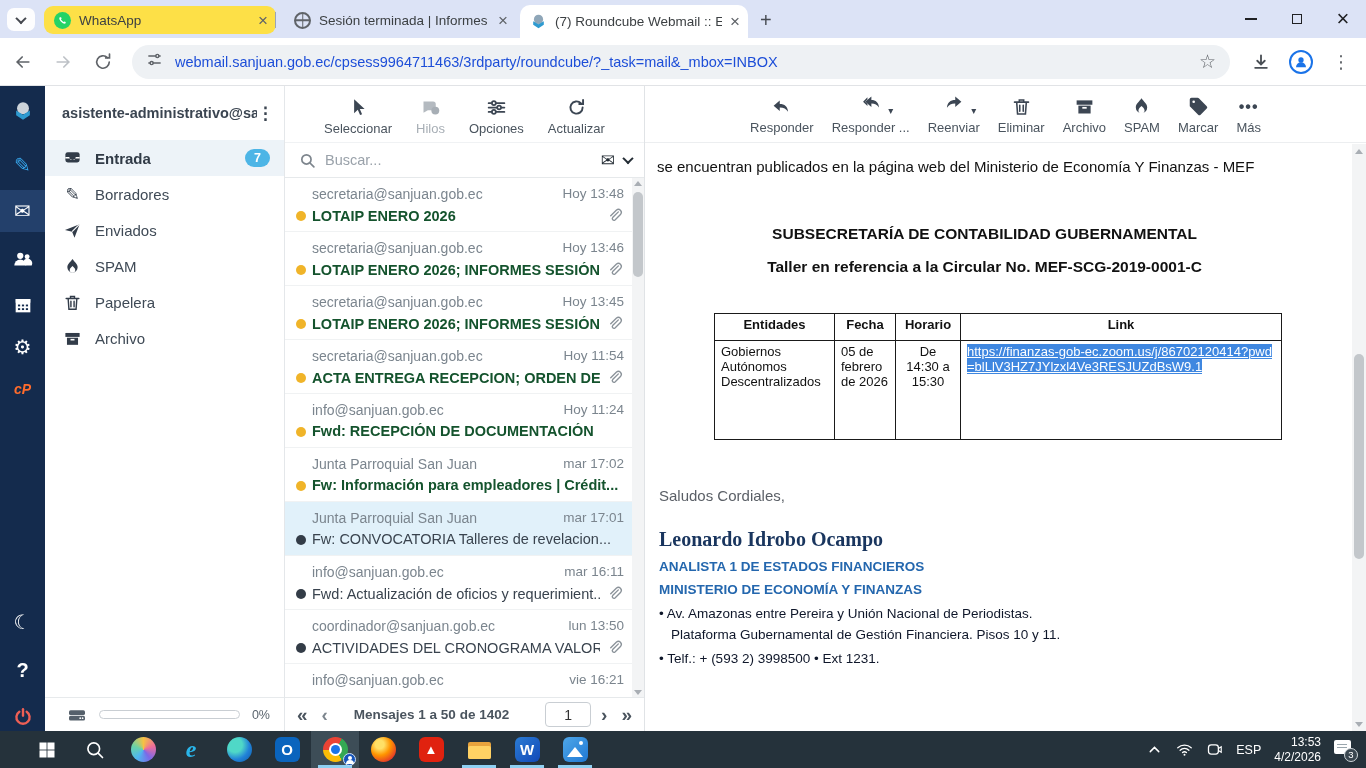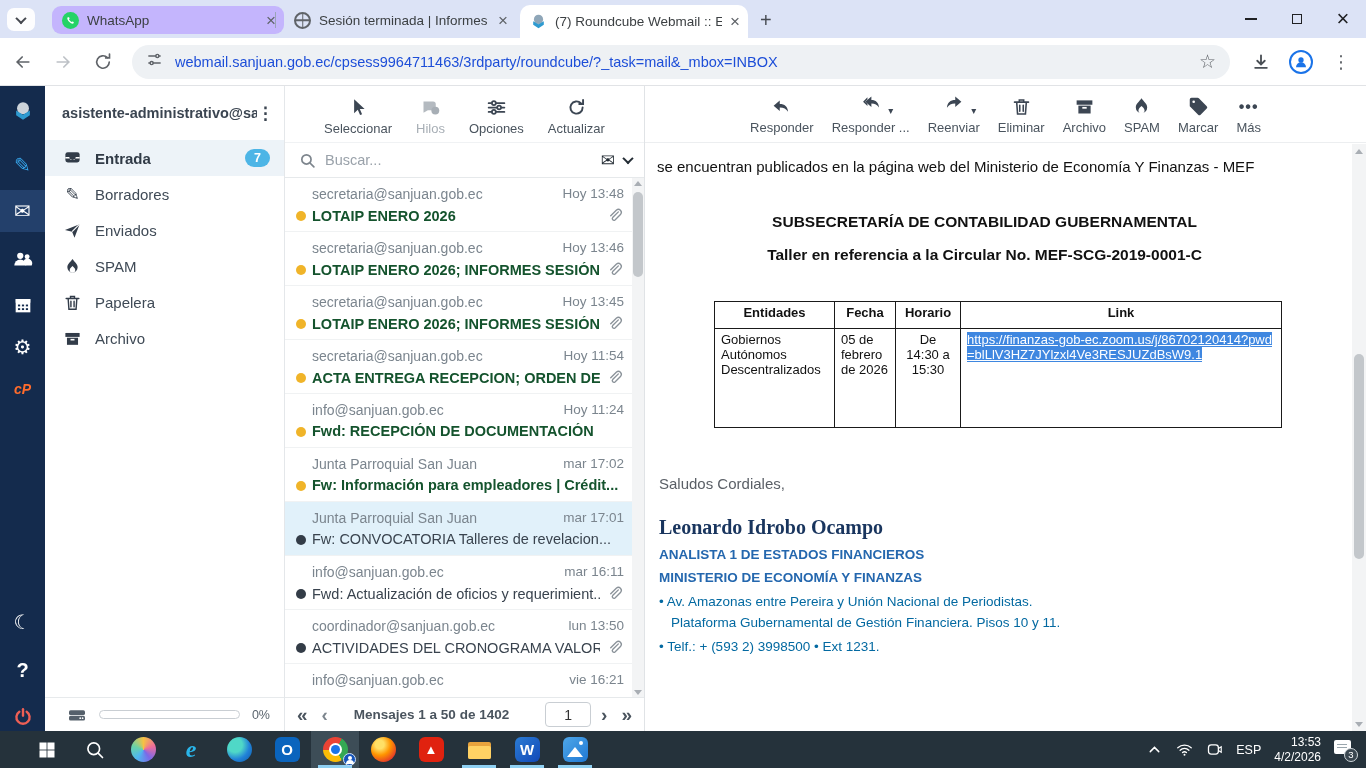--- a/index.html
+++ b/index.html
@@ -7,21 +7,21 @@
   body { font-family:"Liberation Sans", sans-serif; }
   #screen { position:relative; width:1366px; height:768px; background:#fff; overflow:hidden; }
 
   
   .tabstrip { position:absolute; left:0; top:0; width:1366px; height:38px; background:#dce3f6; }
   .tab-search-btn { position:absolute; left:7px; top:8px; width:28px; height:23px; background:#fdfdfe; border-radius:7px; display:flex; align-items:center; justify-content:center; }
   .chev { width:8px; height:8px; border-right:2px solid #45484f; border-bottom:2px solid #45484f; transform:rotate(45deg) translate(-1px,-1px); }
   .tab { position:absolute; top:6px; height:28px; display:flex; align-items:center; gap:8px; padding:0 8px 0 10px; font-size:13.5px; color:#3c4043; overflow:hidden; white-space:nowrap; }
   .tab .title { flex:1; overflow:hidden; }
   .tab .x { font-size:17px; color:#5f6368; line-height:1; flex:0 0 auto; }
-  .tab1 { left:52px; width:232px; background:#c4b5fd; border-radius:9px; }
+  .tab1 { left:44px; width:232px; background:#fde047; border-radius:9px; }
   .tab2 { left:284px; width:232px; }
   .tab3 { left:520px; width:228px; background:#ffffff; top:5px; height:33px; border-radius:10px 10px 0 0; }
   .newtab { position:absolute; left:760px; top:9px; font-size:20px; color:#474b52; }
   .tab-divider { position:absolute; left:275px; top:12px; width:1px; height:16px; background:#9aa4b8; }
   .fav { width:17px; height:17px; flex:0 0 auto; position:relative; }
   .fav-wa { border-radius:50%; background:#25D366; display:flex; align-items:center; justify-content:center; }
   .fav-wa svg { width:11px; height:11px; }
   .fav-globe { border-radius:50%; border:2px solid #5f6368; position:relative; }
   .fav-globe:before { content:""; position:absolute; left:50%; top:0; bottom:0; width:1.5px; background:#5f6368; transform:translateX(-50%); }
   .fav-globe:after { content:""; position:absolute; top:50%; left:0; right:0; height:1.5px; background:#5f6368; transform:translateY(-50%); }
@@ -111,36 +111,36 @@
   .pg.dim { color:#7d868e; }
   .pgsummary { flex:1; text-align:center; font-size:13.5px; font-weight:bold; color:#4a545e; }
   .pgbox { width:46px; height:25px; border:1px solid #c9ced3; border-radius:4px; display:flex; align-items:center; justify-content:center; font-size:14px; color:#333; margin:0 10px; }
   .pg + .pg { margin-left:14px; }
 
   
   .reader { position:absolute; left:645px; top:0; right:0; height:645px; background:#fff; }
   .rtoolbar { height:57px; display:flex; align-items:flex-end; justify-content:center; gap:18px; padding-bottom:7px; border-bottom:1px solid #eceef0; }
   .rbody { position:absolute; left:0; top:58px; right:14px; bottom:0; overflow:hidden; padding:14px 40px 0 12px; color:#111; }
   .intro { font-size:15px; }
-  .mh1 { margin-top:38px; text-align:center; font-weight:bold; font-size:15.5px; }
+  .mh1 { margin-top:50px; text-align:center; font-weight:bold; font-size:15.5px; }
   .mh2 { margin-top:15px; text-align:center; font-weight:bold; font-size:15.5px; }
   table.mtable { border-collapse:collapse; margin:37px 0 0 57px; }
   .mtable th, .mtable td { border:1px solid #1a1a1a; font-size:13px; vertical-align:top; padding:3px 6px; }
   .mtable th { font-weight:bold; text-align:center; height:27px; }
   .col-ent { width:120px; } .col-fec { width:61px; } .col-hor { width:65px; } .col-lnk { width:321px; }
   .td-ent { padding-left:9px; padding-top:6px; height:99px; }
   .td-fec { padding-left:9px; padding-top:6px; }
   .td-hor { text-align:center; padding-top:6px; }
   .td-lnk { padding-top:6px; }
   .mlink { color:#2e75b6; text-decoration:underline; word-break:break-all; }
   .mlink.hl { background:#3f87e0; color:#fdfeff; }
   .closing { margin-top:47px; font-size:15px; color:#5a5f66; margin-left:2px; }
   .signame { margin-top:24px; font-size:20px; font-weight:bold; color:#19355e; margin-left:2px; font-family:"Liberation Serif", serif; }
   .sigline { margin-top:8px; font-size:13.5px; font-weight:bold; color:#2467ae; margin-left:2px; }
-  .sigaddr { margin-top:9px; font-size:13.5px; color:#0369a1; margin-left:2px; }
+  .sigaddr { margin-top:9px; font-size:13.5px; color:#0f172a; margin-left:2px; }
   .sigaddr.indent { padding-left:12px; margin-top:6px; }
   .rscroll { position:absolute; right:0; top:58px; bottom:0; width:14px; background:#f3f4f5; }
   .rscroll .thumb { position:absolute; left:2px; right:2px; top:210px; height:205px; background:#c3c7cb; border-radius:6px; }
 
   
   .taskbar { position:absolute; left:0; top:731px; width:1366px; height:37px; background:#25323b; display:flex; align-items:center; }
   .tb-icons { display:flex; margin-left:23px; }
   .tbi { width:48px; height:37px; display:flex; align-items:center; justify-content:center; position:relative; }
   .tbi.active { background:#3d4d57; }
   .runbar { position:absolute; bottom:0; left:7px; right:7px; height:3px; background:#8fd0f2; }

